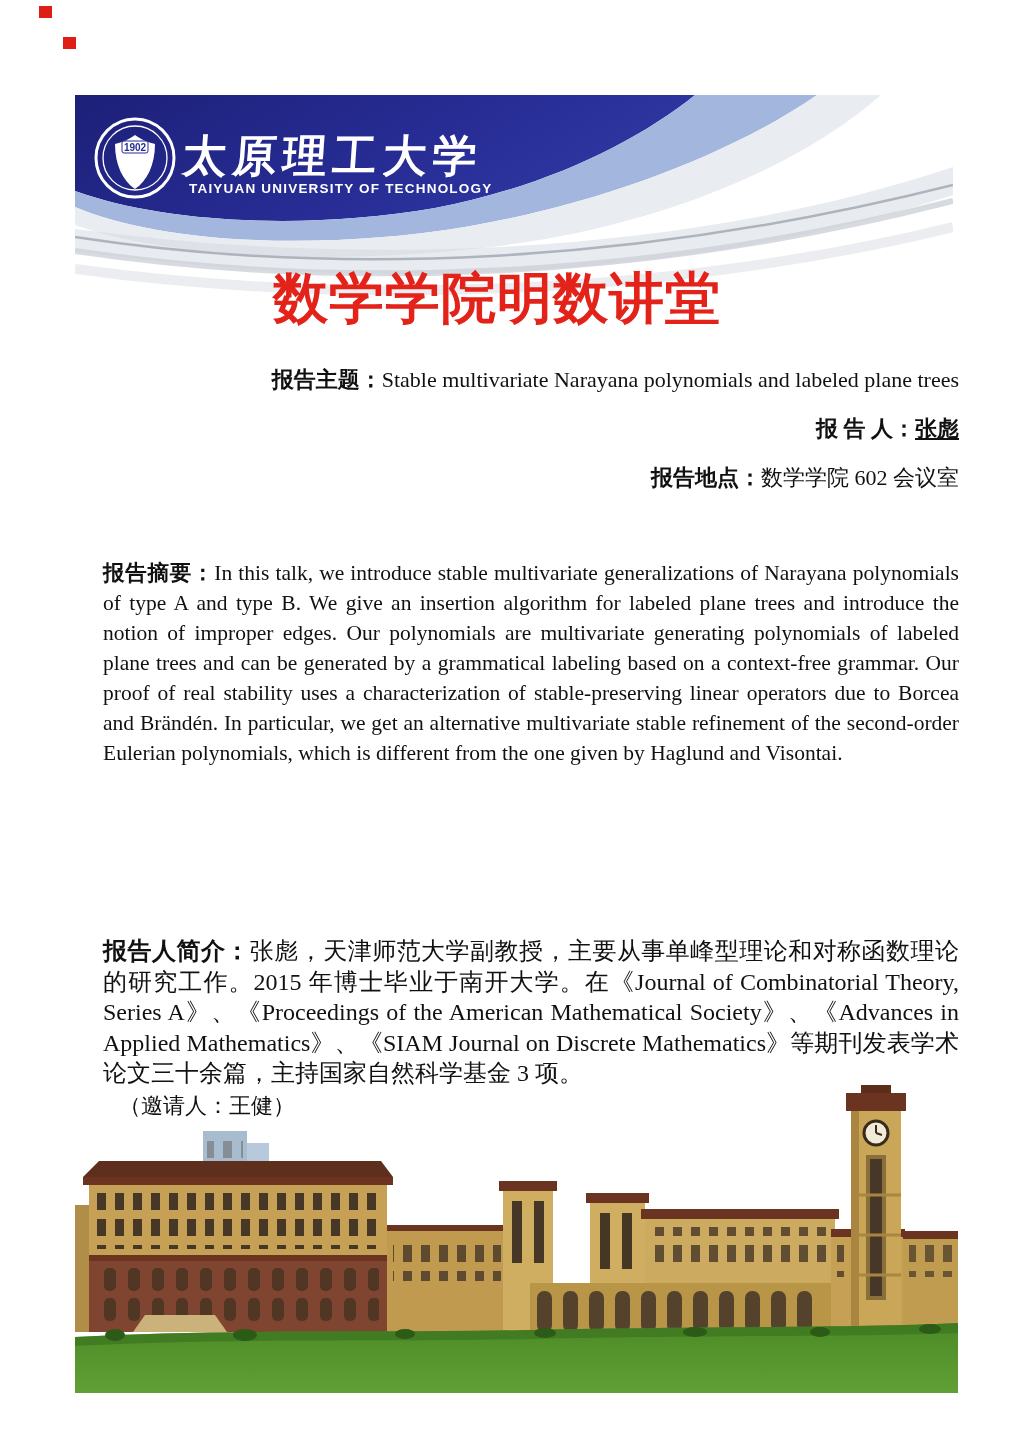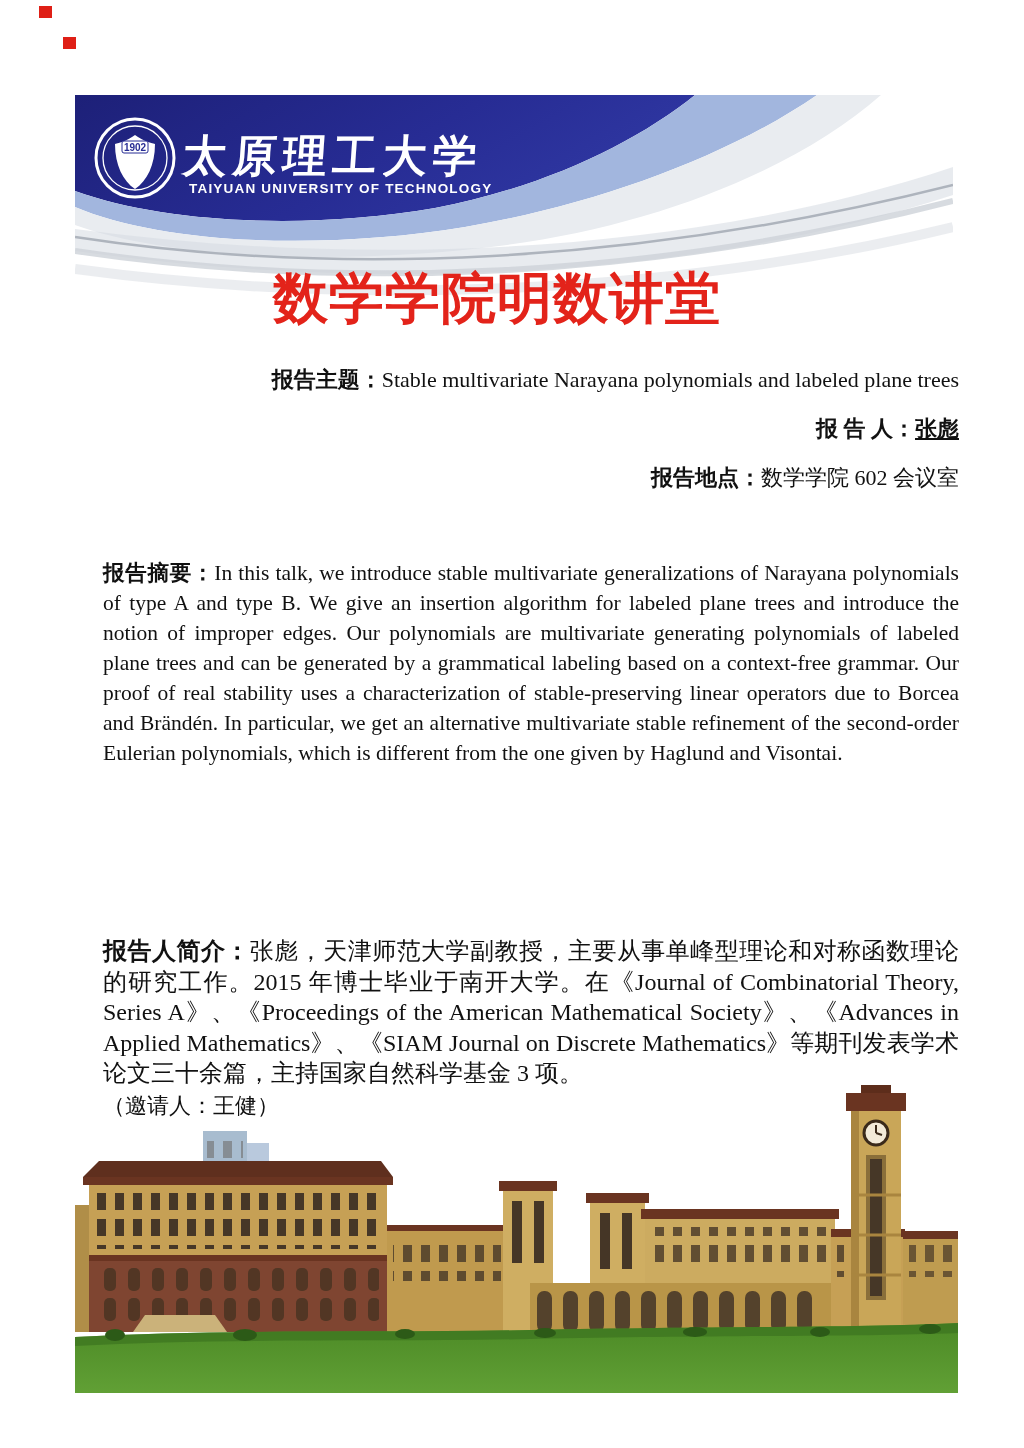--- a/index.html
+++ b/index.html
@@ -15,21 +15,21 @@
     position:absolute;left:0;top:262px;width:994px;text-align:center;
     font-size:55px;font-weight:700;color:#e3231a;letter-spacing:1px;
   }
   .doc{position:absolute;left:103px;width:856px;font-size:22px;line-height:27px;text-align:right;}
   .details{top:366px;}
   .row{white-space:nowrap;margin:0 0 22px 0;}
   .lbl{font-weight:700;}
   .para{position:absolute;left:103px;width:856px;text-align:justify;margin:0;}
   .abstract{top:558px;font-size:21.5px;line-height:30px;}
   .bio{top:899px;font-size:24px;line-height:30.5px;margin-top:37px;}
-  .inviter{position:absolute;left:103px;top:1070px;font-size:22px;line-height:27px;}
+  .inviter{position:absolute;left:119px;top:1070px;font-size:22px;line-height:27px;}
   .photo{position:absolute;left:75px;top:1085px;width:883px;height:312px;}
   .val-bold{font-weight:700;text-decoration:underline;}
 </style>
 </head>
 <body>
 
 <div class="mark mark1"></div>
 <div class="mark mark2"></div>
 
 <svg class="banner" viewBox="0 0 878 215" xmlns="http://www.w3.org/2000/svg">

